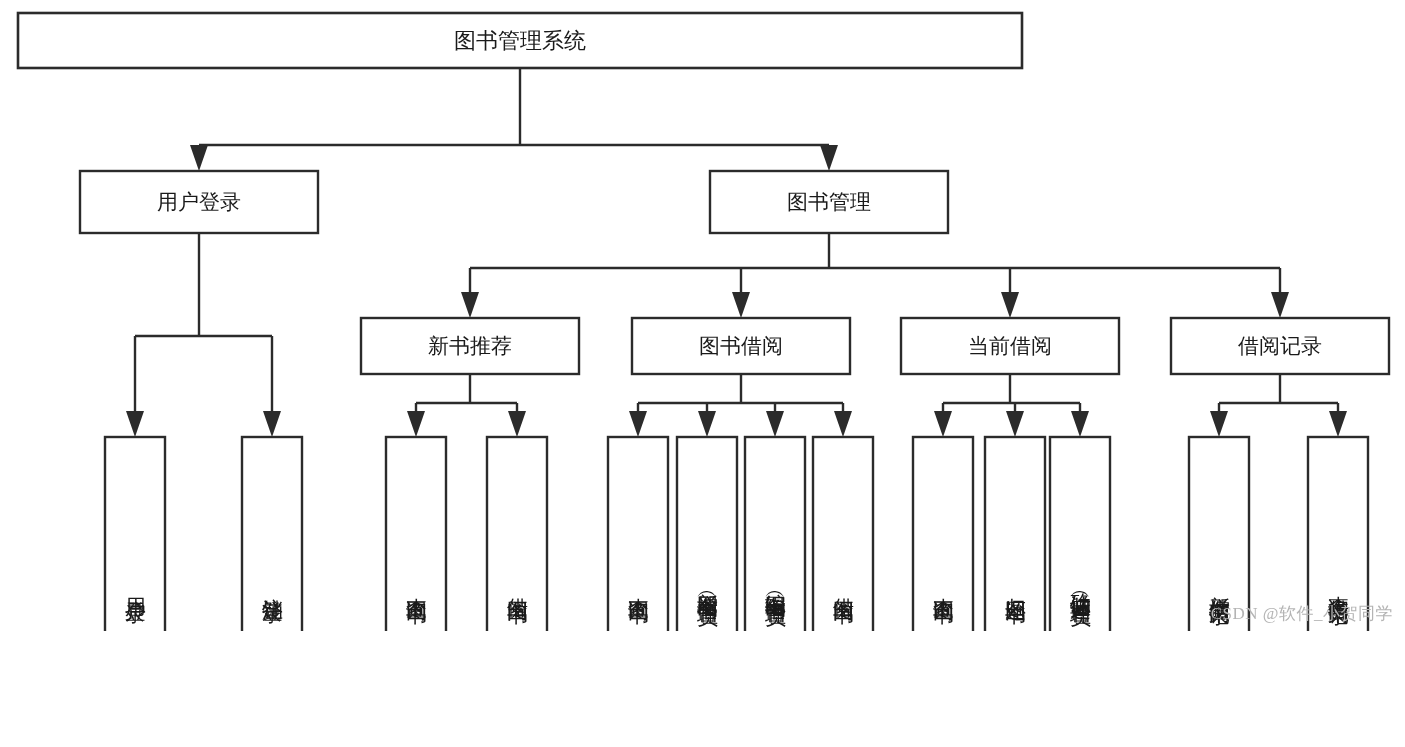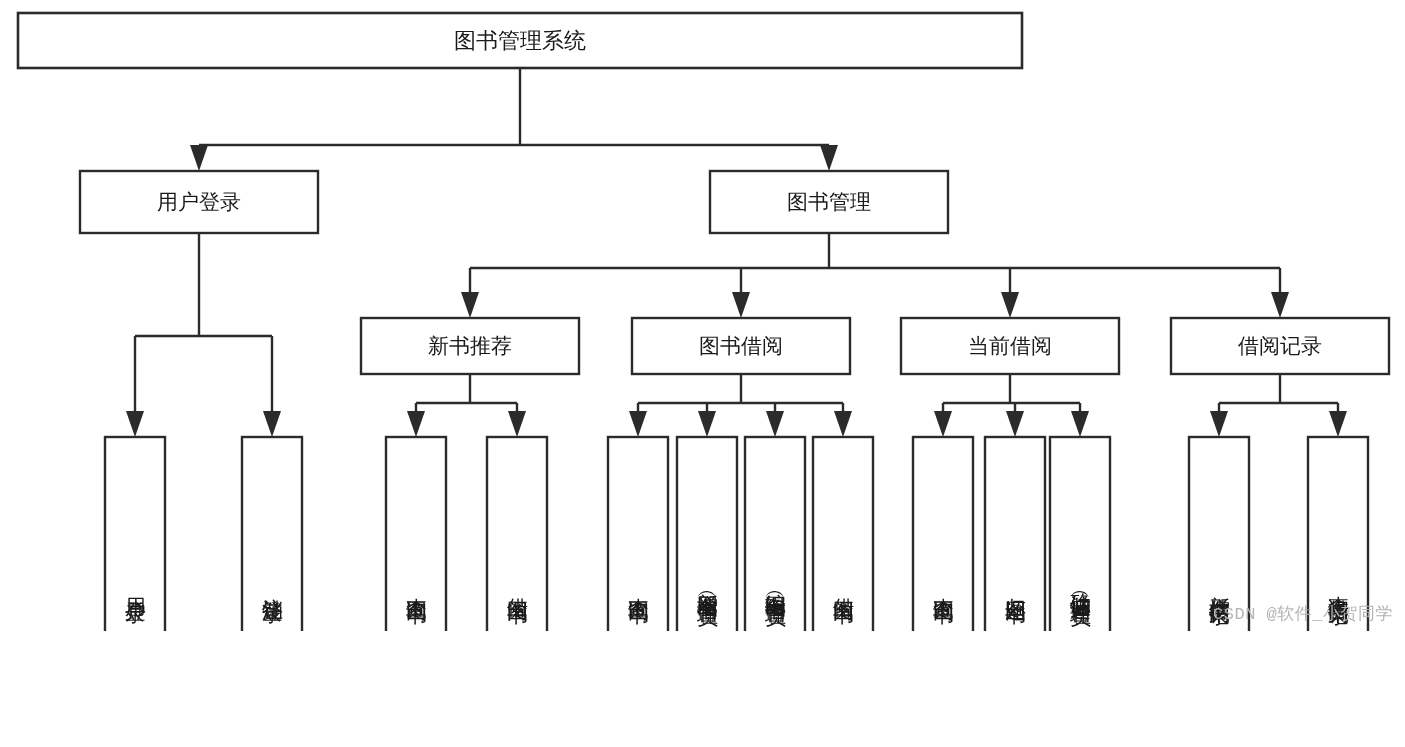--- a/index.html
+++ b/index.html
@@ -70,21 +70,21 @@
     font-size: 21px;
     color: #1a1a1a;
     letter-spacing: 2px;
     line-height: 1;
     white-space: nowrap;
   }
   .watermark {
     position: absolute;
     right: 12px;
     bottom: 6px;
-    font-family: Liberation Mono, monospace;
+    font-family: Liberation Serif, serif;
     font-size: 17px;
     color: #b4b4b4;
     letter-spacing: 0.5px;
     white-space: nowrap;
   }
 </style>
 </head>
 <body>
 
 <div id="diagram-root">

